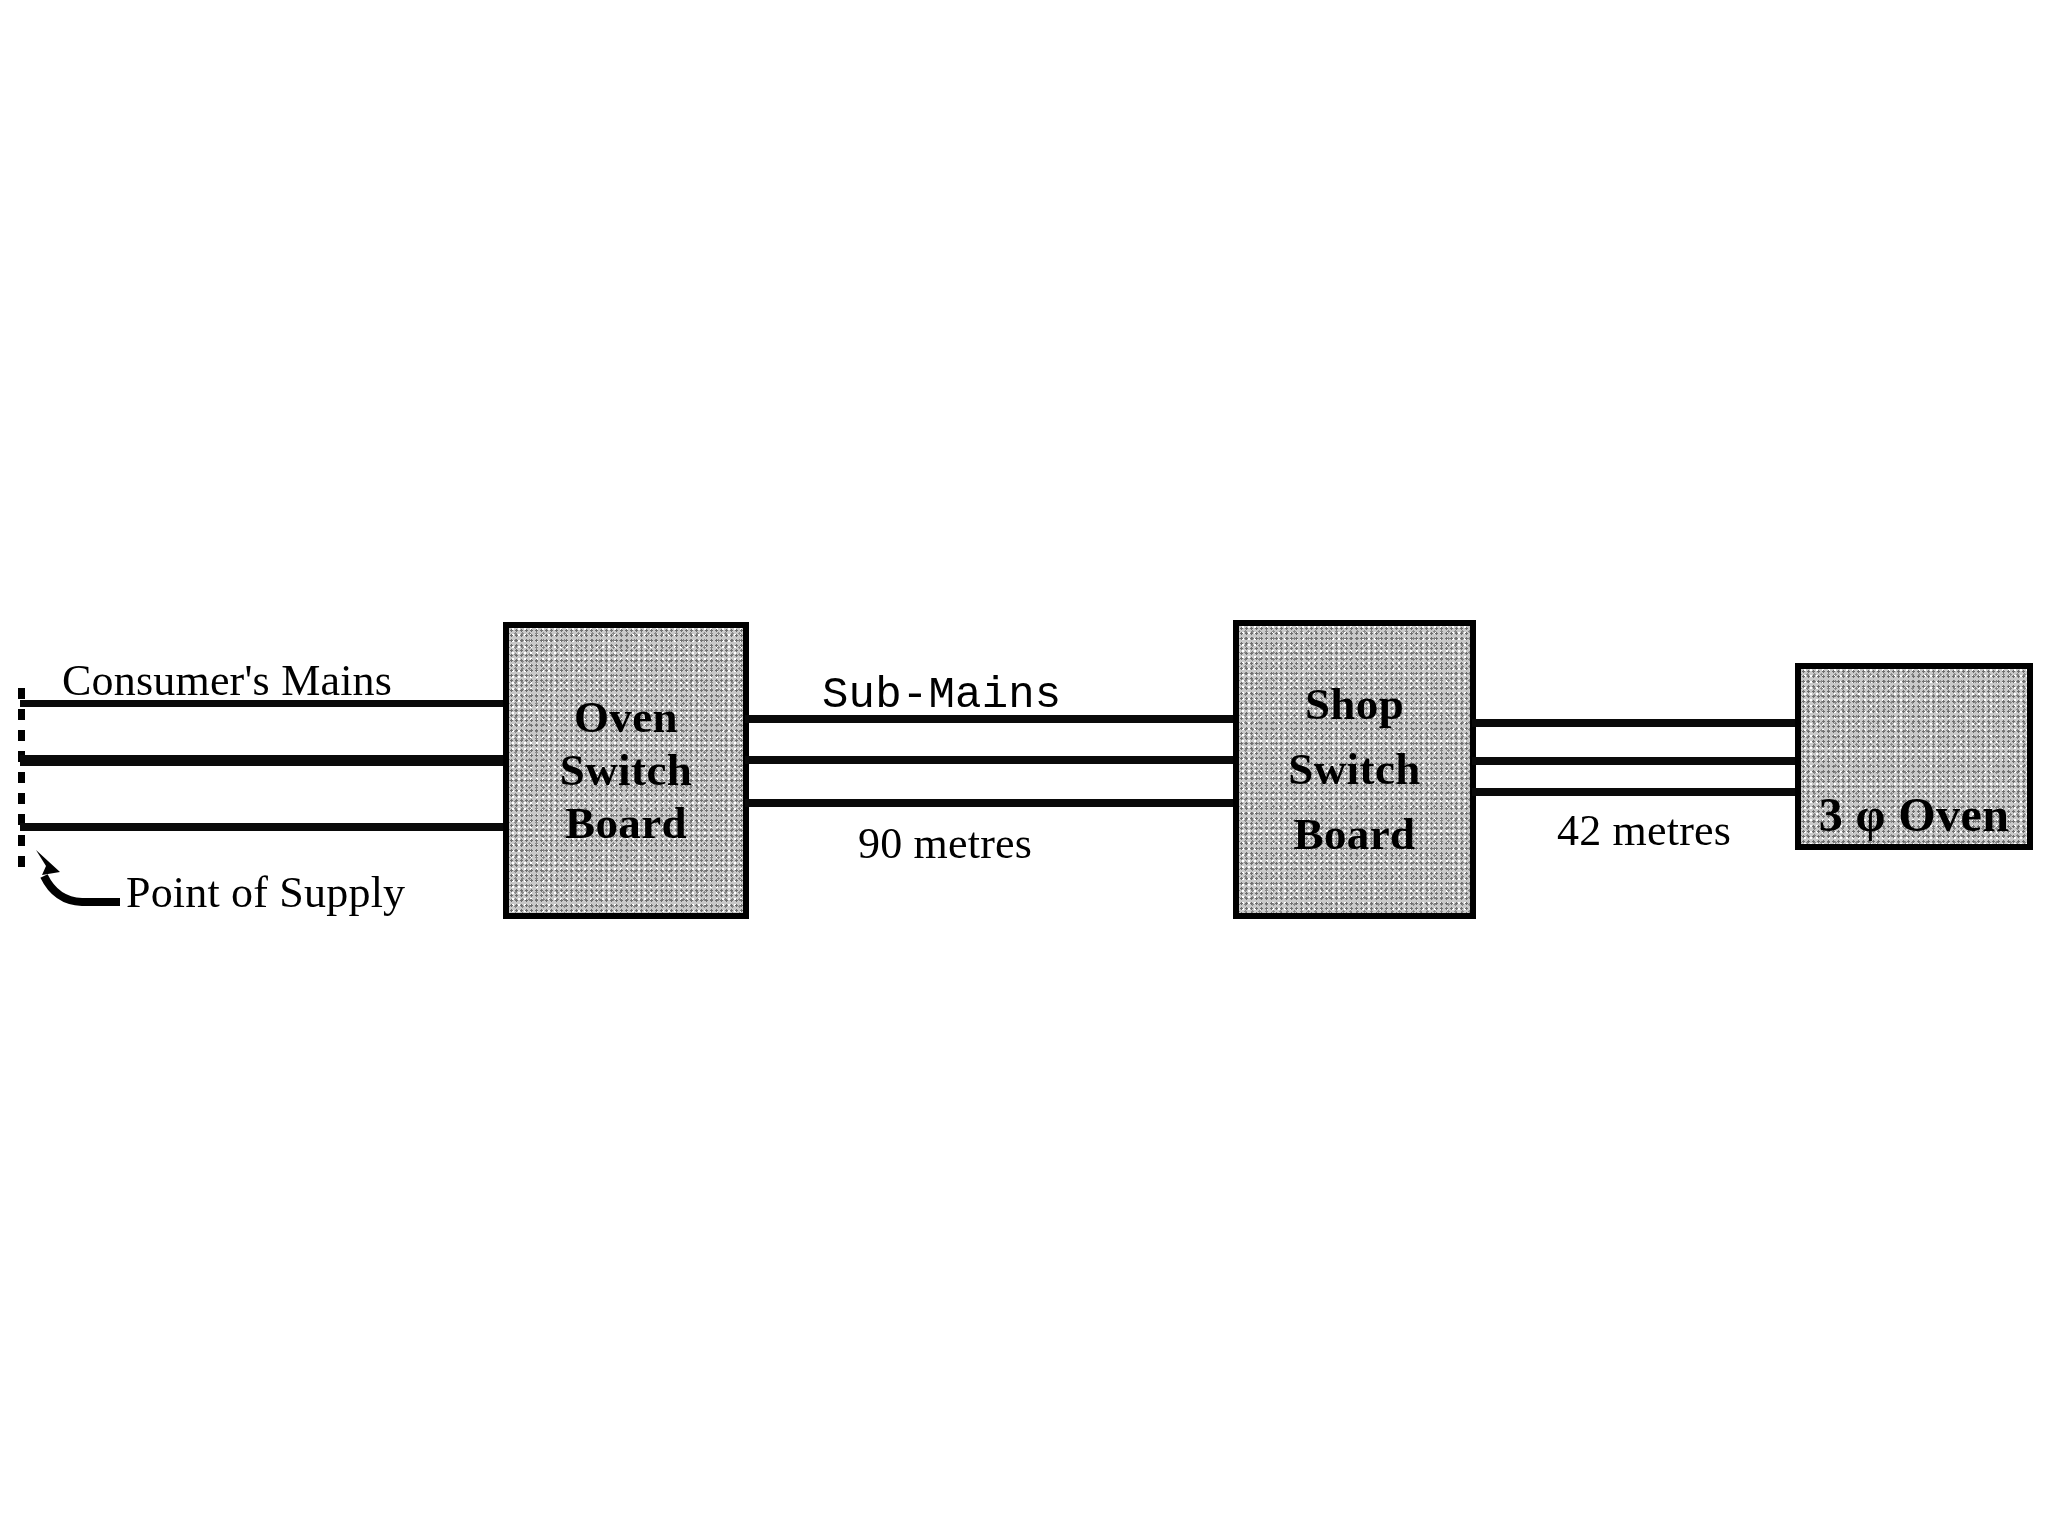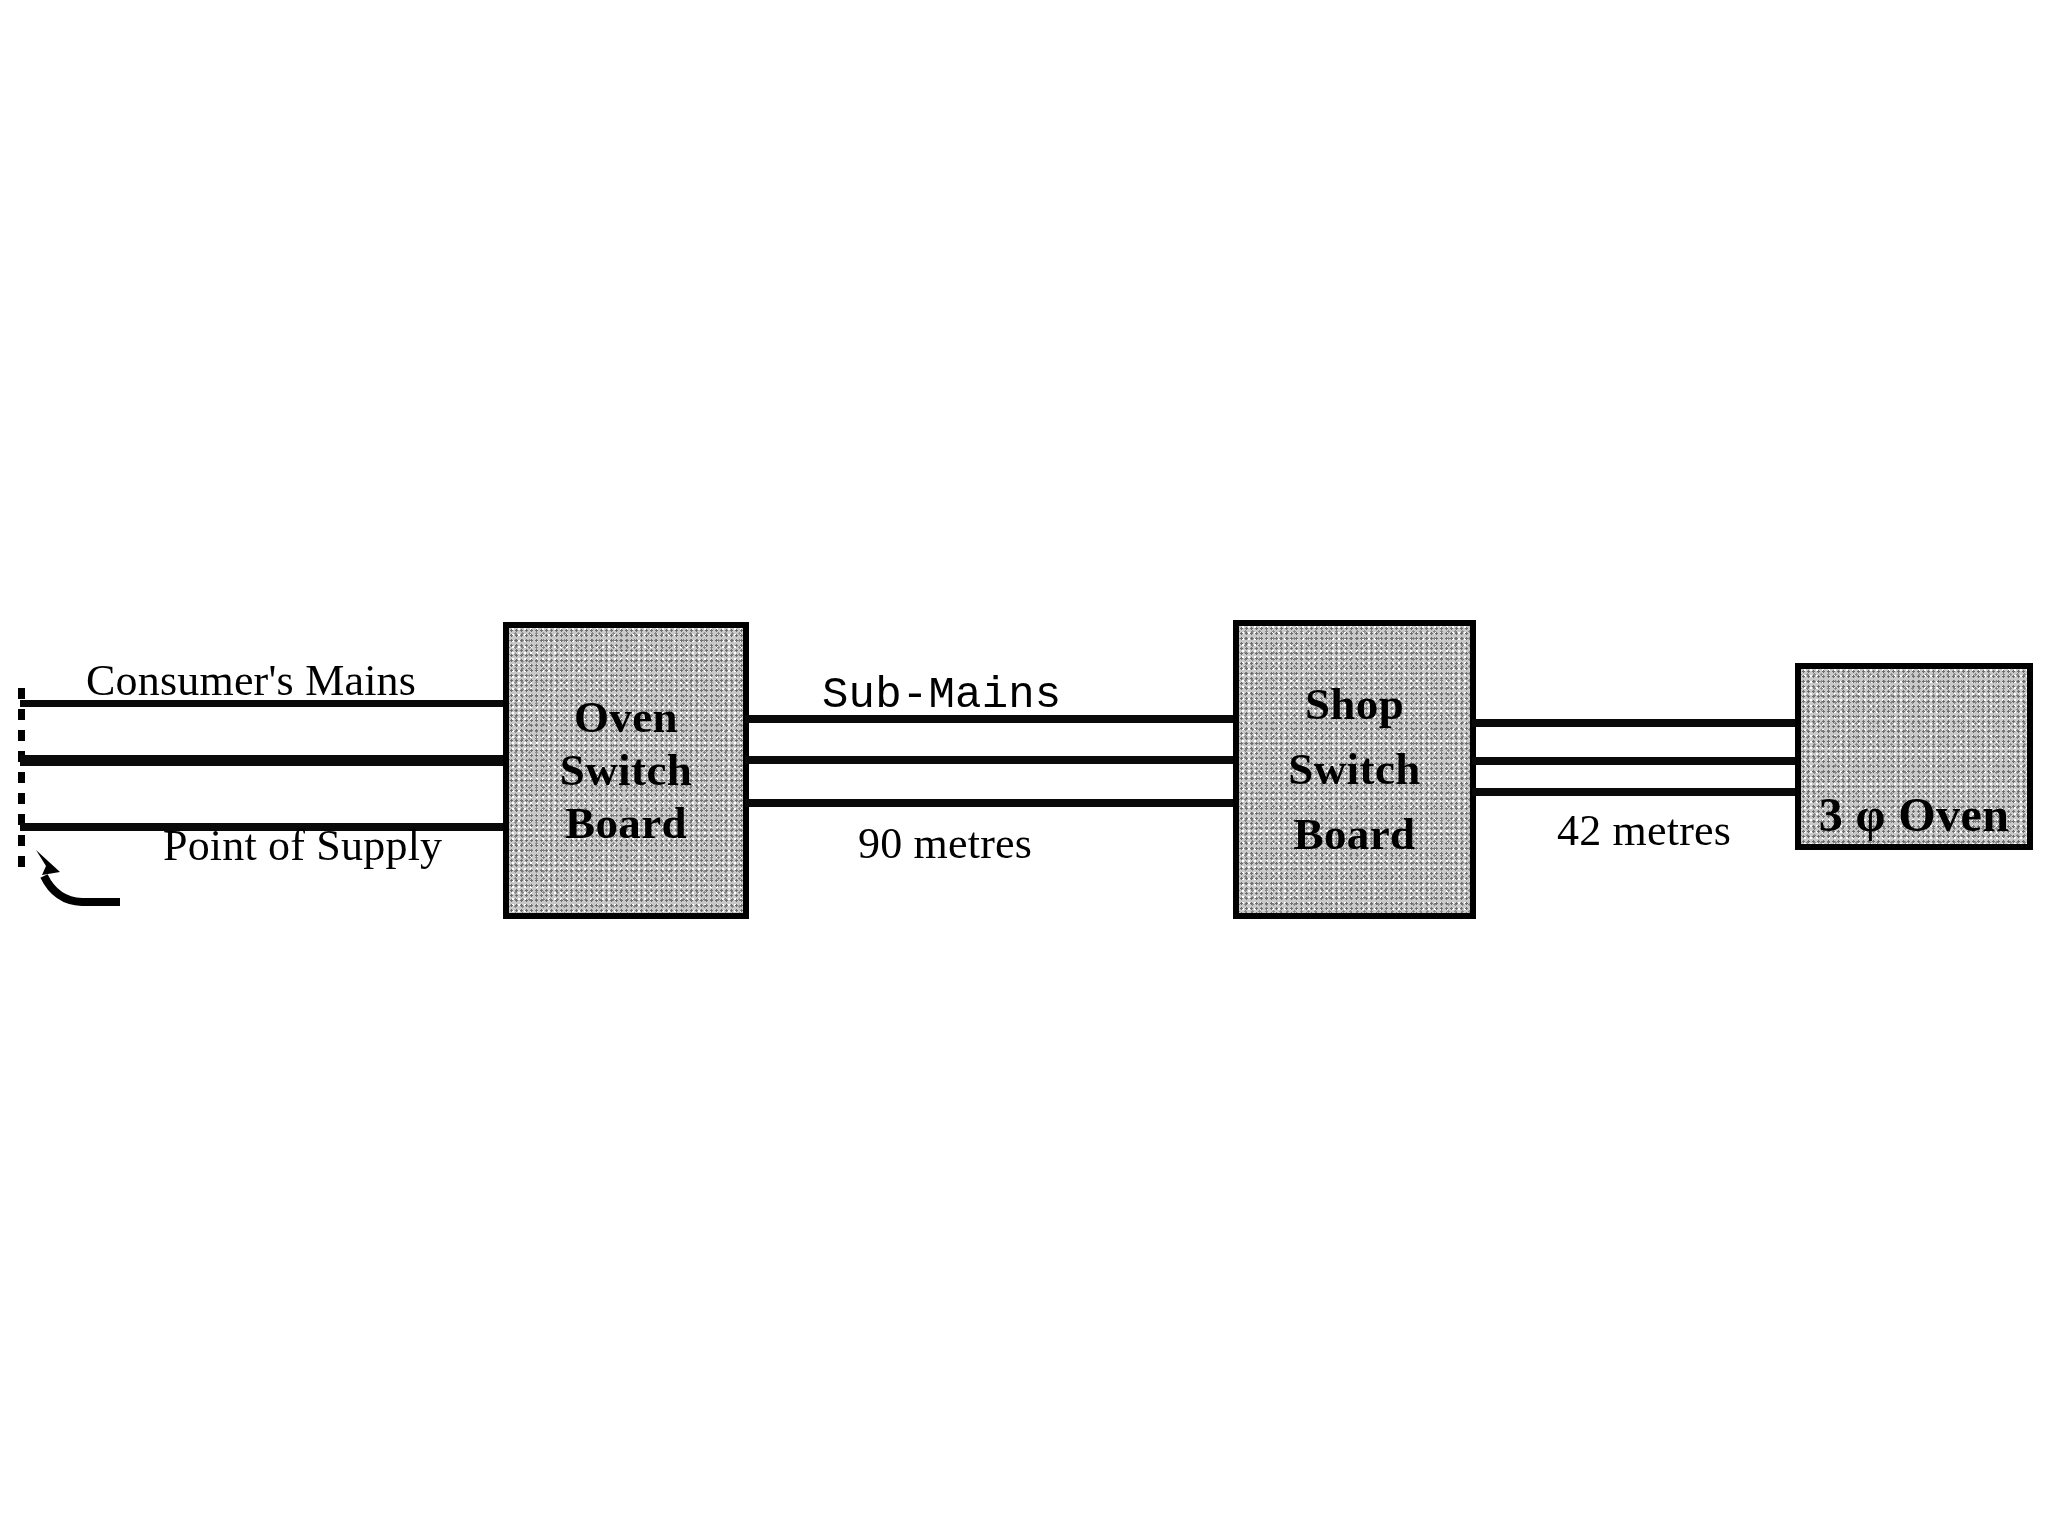--- a/index.html
+++ b/index.html
@@ -94,28 +94,28 @@
 <body>
 
 <div id="canvas">
 
   <div class="supply-line"></div>
 
   <div class="wire" style="left:20px; top:700px; width:486px; height:7px;"></div>
   <div class="wire" style="left:20px; top:755px; width:486px; height:11px;"></div>
   <div class="wire" style="left:20px; top:823px; width:486px; height:8px;"></div>
 
-  <span class="label" style="left:62px; top:659px;margin-left:24px;">Consumer's Mains</span>
+  <span class="label" style="left:62px; top:659px;">Consumer's Mains</span>
 
   <svg class="supply-arrow" viewBox="0 0 92 62">
     <path d="M88 56 L50 56 Q24 55 12 30" fill="none" stroke="#000000" stroke-width="8"></path>
     <path d="M4 4 L28 26 L10 29 L14 20 Z" fill="#000000"></path>
   </svg>
 
-  <span class="label" style="left:126px; top:824px;margin-left:37px;">Point of Supply</span>
+  <span class="label" style="left:126px; top:871px;">Point of Supply</span>
 
   <div class="box" style="left:503px; top:622px; width:246px; height:297px;">
     <div class="box-line">Oven</div>
     <div class="box-line">Switch</div>
     <div class="box-line">Board</div>
   </div>
 
   <div class="wire" style="left:745px; top:715px; width:494px; height:8px;"></div>
   <div class="wire" style="left:745px; top:756px; width:494px; height:8px;"></div>
   <div class="wire" style="left:745px; top:799px; width:494px; height:8px;"></div>

